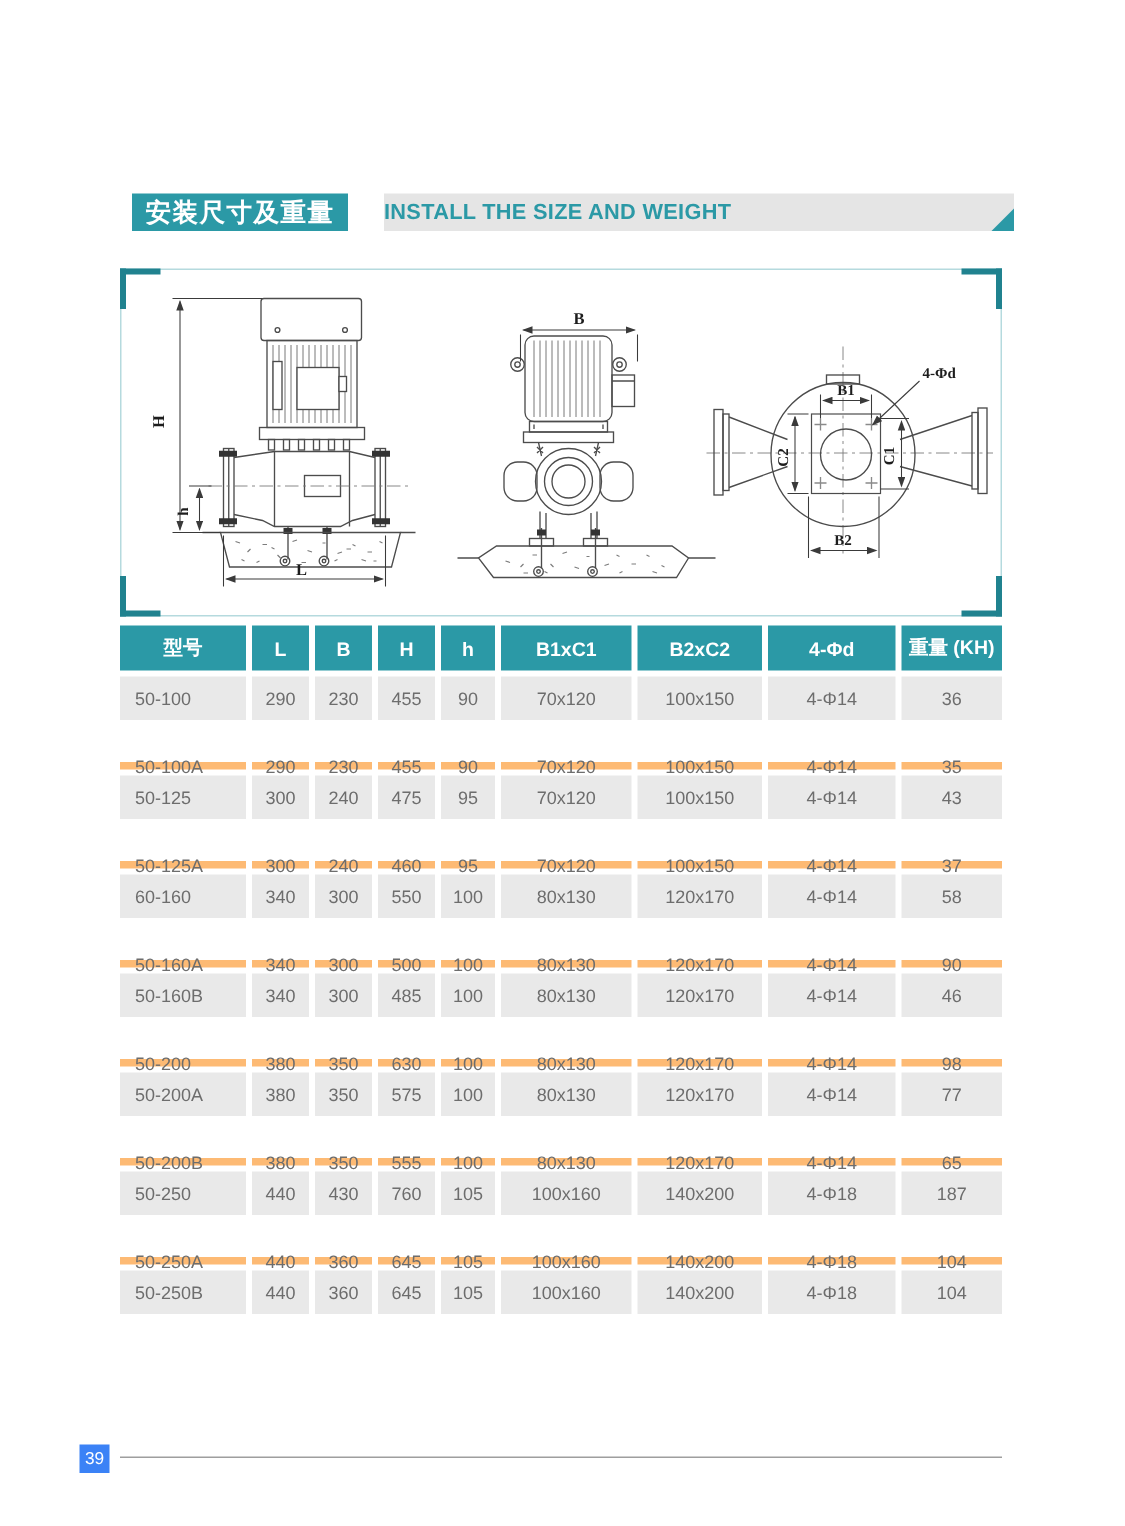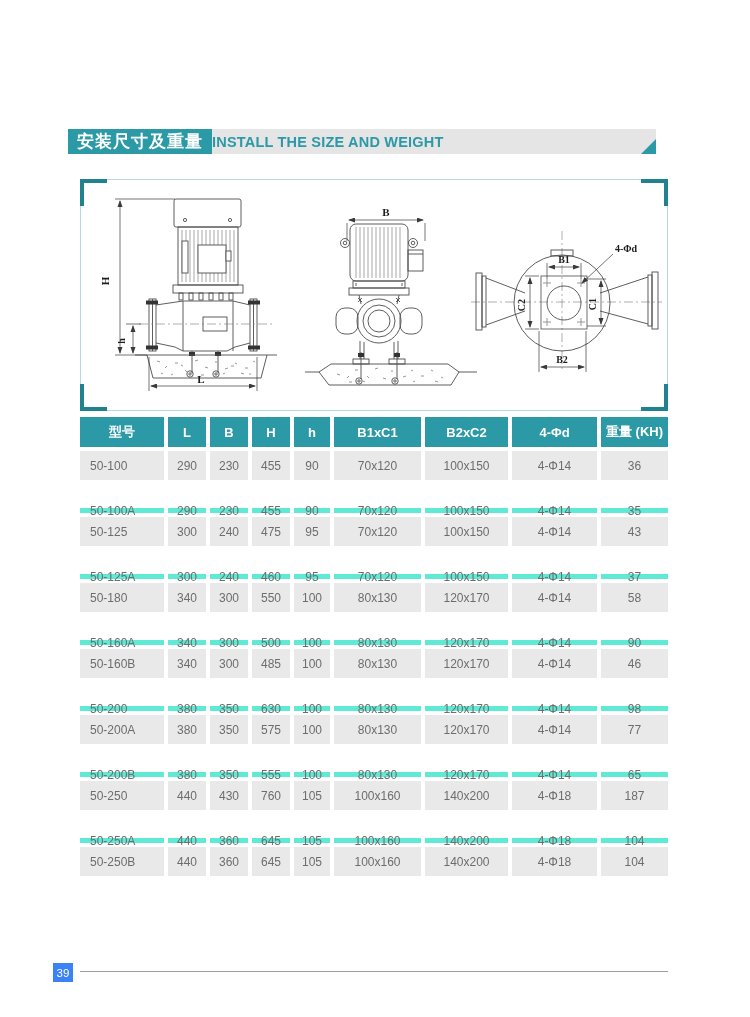--- a/index.html
+++ b/index.html
@@ -1,21 +1,21 @@
 <!DOCTYPE html>
 <html><head>
 <meta charset="utf-8">
 <style>
   html,body{margin:0;padding:0;}
   body{
     width:750px;height:1017px;position:relative;background:#ffffff;
     font-family:"Liberation Sans","DejaVu Sans",sans-serif;overflow:hidden;
   }
   
-  .section-header{position:absolute;left:68px;top:129px;width:588px;height:25px;display:flex;}
+  .section-header{position:absolute;left:88px;top:129px;width:588px;height:25px;display:flex;gap:24px;}
   .sh-zh{background:#2b99a6;color:#fff;font-weight:bold;font-size:17px;
     display:flex;align-items:center;padding:0 9px;letter-spacing:1px;white-space:nowrap;}
   .sh-en{background:#e5e5e5;color:#2b99a6;font-weight:bold;font-size:14.5px;flex:1;
     display:flex;align-items:center;padding-left:0;position:relative;letter-spacing:.2px;}
   .sh-tri{position:absolute;right:0;bottom:0;width:0;height:0;
     border-left:15px solid transparent;border-bottom:15px solid #2b99a6;}
   
   .draw-box{position:absolute;left:80px;top:179px;width:588px;height:232px;
     border:1px solid #b5dade;box-sizing:border-box;}
   .corner{position:absolute;width:23px;height:23px;}
@@ -31,21 +31,21 @@
   svg .spk{stroke:#7d7d7d;stroke-width:.8;}
   
   .dim-table{position:absolute;left:80px;top:417px;width:588px;display:grid;
     grid-template-columns:84px 38px 38px 38px 36px 87px 83px 85px 67px;
     grid-template-rows:30px repeat(13,29px);gap:4px;}
   .cell{display:flex;align-items:center;justify-content:center;font-size:12px;color:#6d6d6d;box-sizing:border-box;}
   .cell.c0{justify-content:flex-start;padding-left:10px;}
   .hd{background:#2b99a6;color:#ffffff;font-size:13px;font-weight:bold;}
   .hd.c0{justify-content:center;padding-left:0;}
   .odd{background:#e9e9e9;}
-  .even{background:#5eead4;margin-top:24px;}
+  .even{background:#fdba74;margin-top:24px;}
   
   .page-badge{position:absolute;left:53px;top:963px;width:20px;height:19px;background:#3b82f6;
     color:#fff;font-size:11.5px;display:flex;align-items:center;justify-content:center;}
   .footer-rule{position:absolute;left:80px;top:971px;width:588px;height:1px;background:#9e9e9e;}
 </style>
 </head>
 <body>
 
 <svg width="0" height="0" style="position:absolute">
   <defs>
@@ -252,21 +252,21 @@
     <div class="cell odd c8">43</div>
     <div class="cell even c0">50-125A</div>
     <div class="cell even c1">300</div>
     <div class="cell even c2">240</div>
     <div class="cell even c3">460</div>
     <div class="cell even c4">95</div>
     <div class="cell even c5">70x120</div>
     <div class="cell even c6">100x150</div>
     <div class="cell even c7">4-Φ14</div>
     <div class="cell even c8">37</div>
-    <div class="cell odd c0">50-180</div>
+    <div class="cell odd c0">60-160</div>
     <div class="cell odd c1">340</div>
     <div class="cell odd c2">300</div>
     <div class="cell odd c3">550</div>
     <div class="cell odd c4">100</div>
     <div class="cell odd c5">80x130</div>
     <div class="cell odd c6">120x170</div>
     <div class="cell odd c7">4-Φ14</div>
     <div class="cell odd c8">58</div>
     <div class="cell even c0">50-160A</div>
     <div class="cell even c1">340</div>

